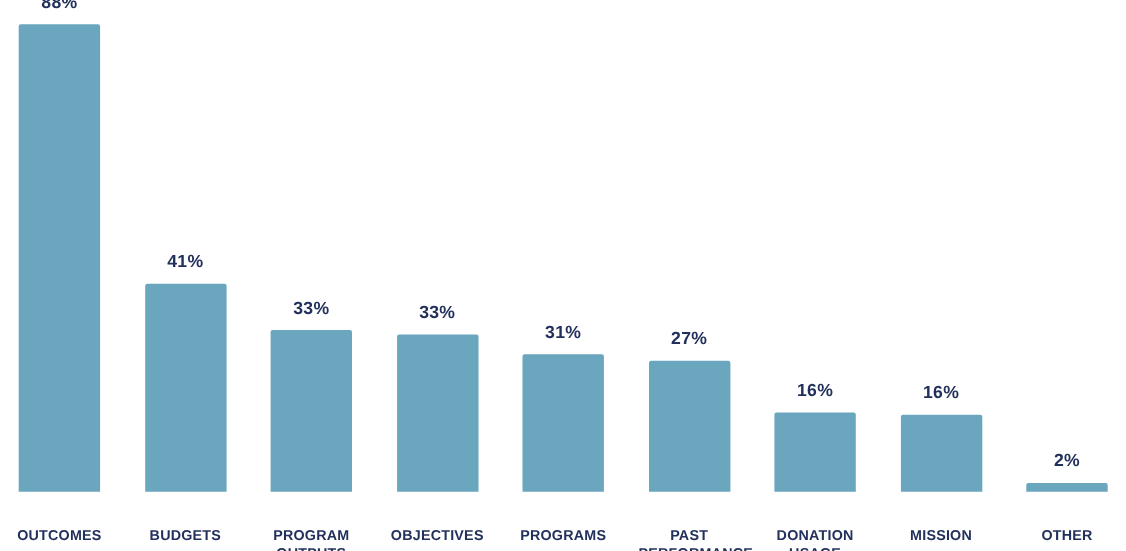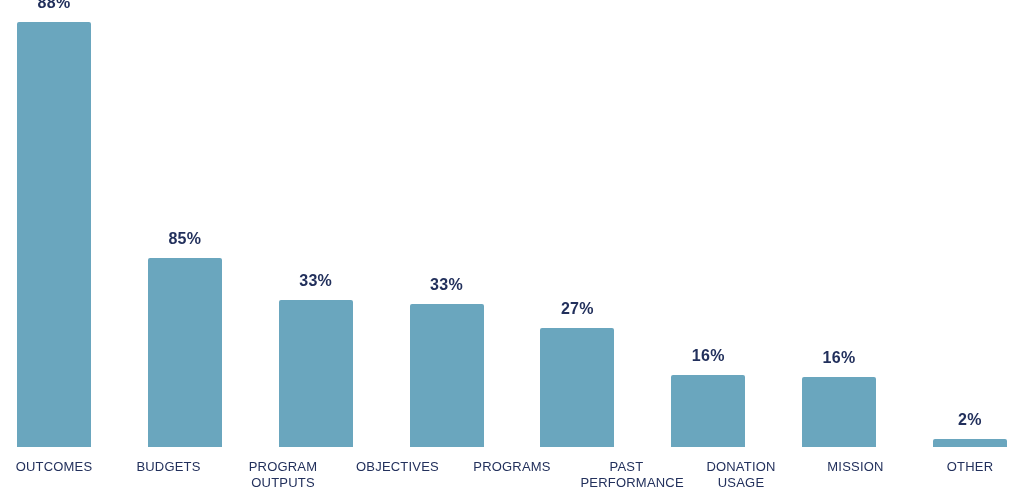--- a/index.html
+++ b/index.html
@@ -85,55 +85,60 @@
   }
 
   .cat-slot {
     width: 92px;
     flex: 0 0 92px;
     text-align: center;
   }
 
   .cat-label {
     font-size: 13px;
-    font-weight: normal;
+    font-weight: bold;
     color: #22305c;
     line-height: 1.25;
     letter-spacing: 0.2px;
     text-transform: uppercase;
     white-space: pre-line;
+    margin-top: 20px;
   }
 </style>
 </head>
 <body>
 
 <div id="chart-root">
 
   <div id="plot-area">
 
     <div class="bar-slot is-clipped">
       <div class="bar-value">88%</div>
       <div class="bar-rect" style="height:425px"></div>
     </div>
 
     <div class="bar-slot">
-      <div class="bar-value">85%</div>
+      <div class="bar-value">41%</div>
       <div class="bar-rect" style="height:189px"></div>
     </div>
 
     <div class="bar-slot">
       <div class="bar-value">33%</div>
       <div class="bar-rect" style="height:147px"></div>
     </div>
 
     <div class="bar-slot">
       <div class="bar-value">33%</div>
       <div class="bar-rect" style="height:143px"></div>
     </div>
 
+    <div class="bar-slot">
+      <div class="bar-value">31%</div>
+      <div class="bar-rect" style="height:125px"></div>
+    </div>
 
     <div class="bar-slot">
       <div class="bar-value">27%</div>
       <div class="bar-rect" style="height:119px"></div>
     </div>
 
     <div class="bar-slot">
       <div class="bar-value">16%</div>
       <div class="bar-rect" style="height:72px"></div>
     </div>

